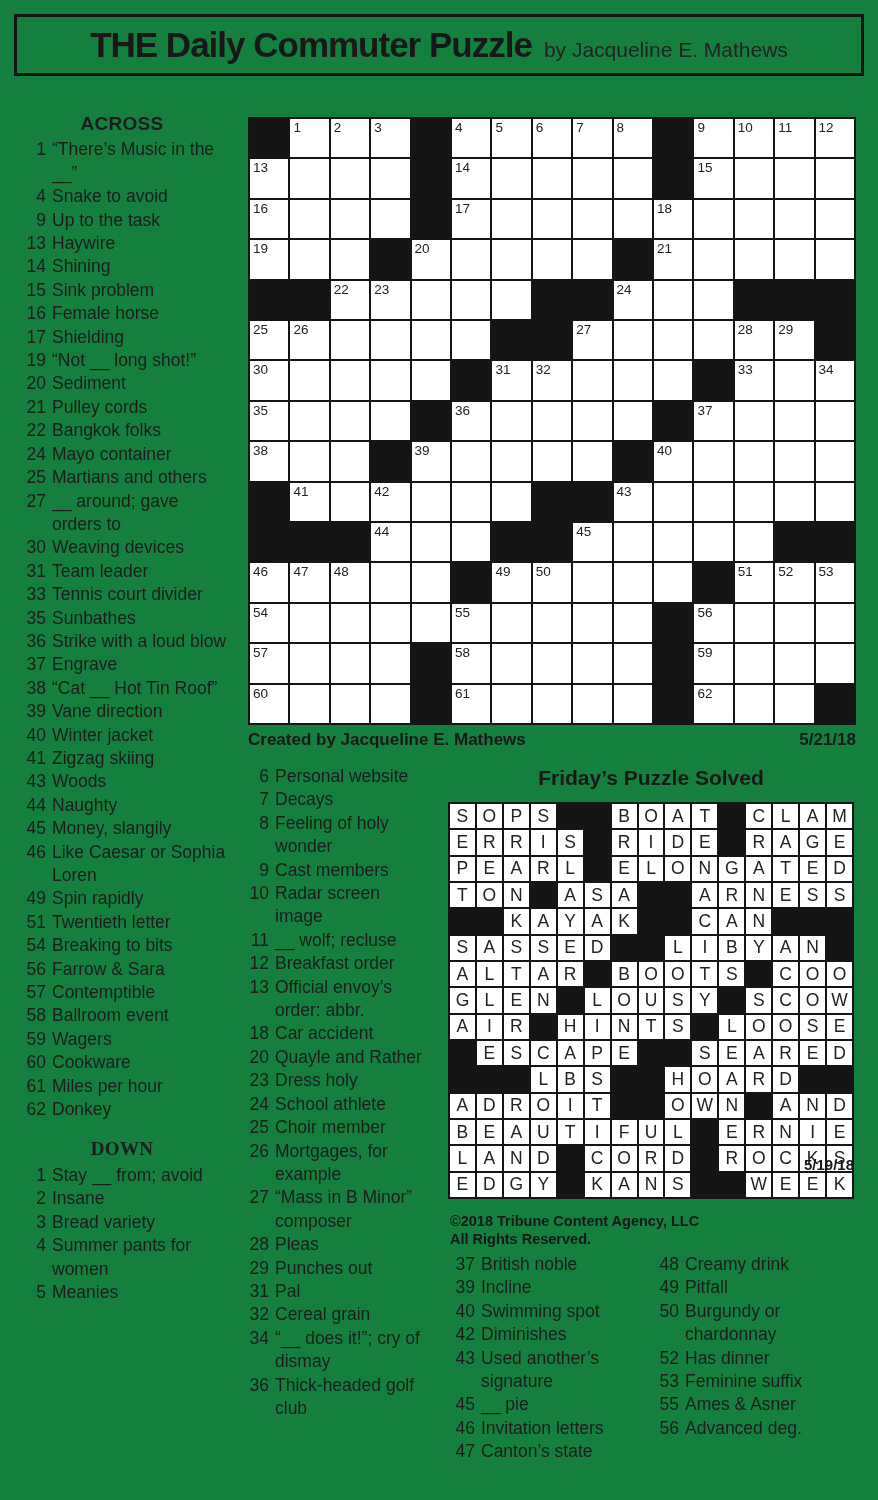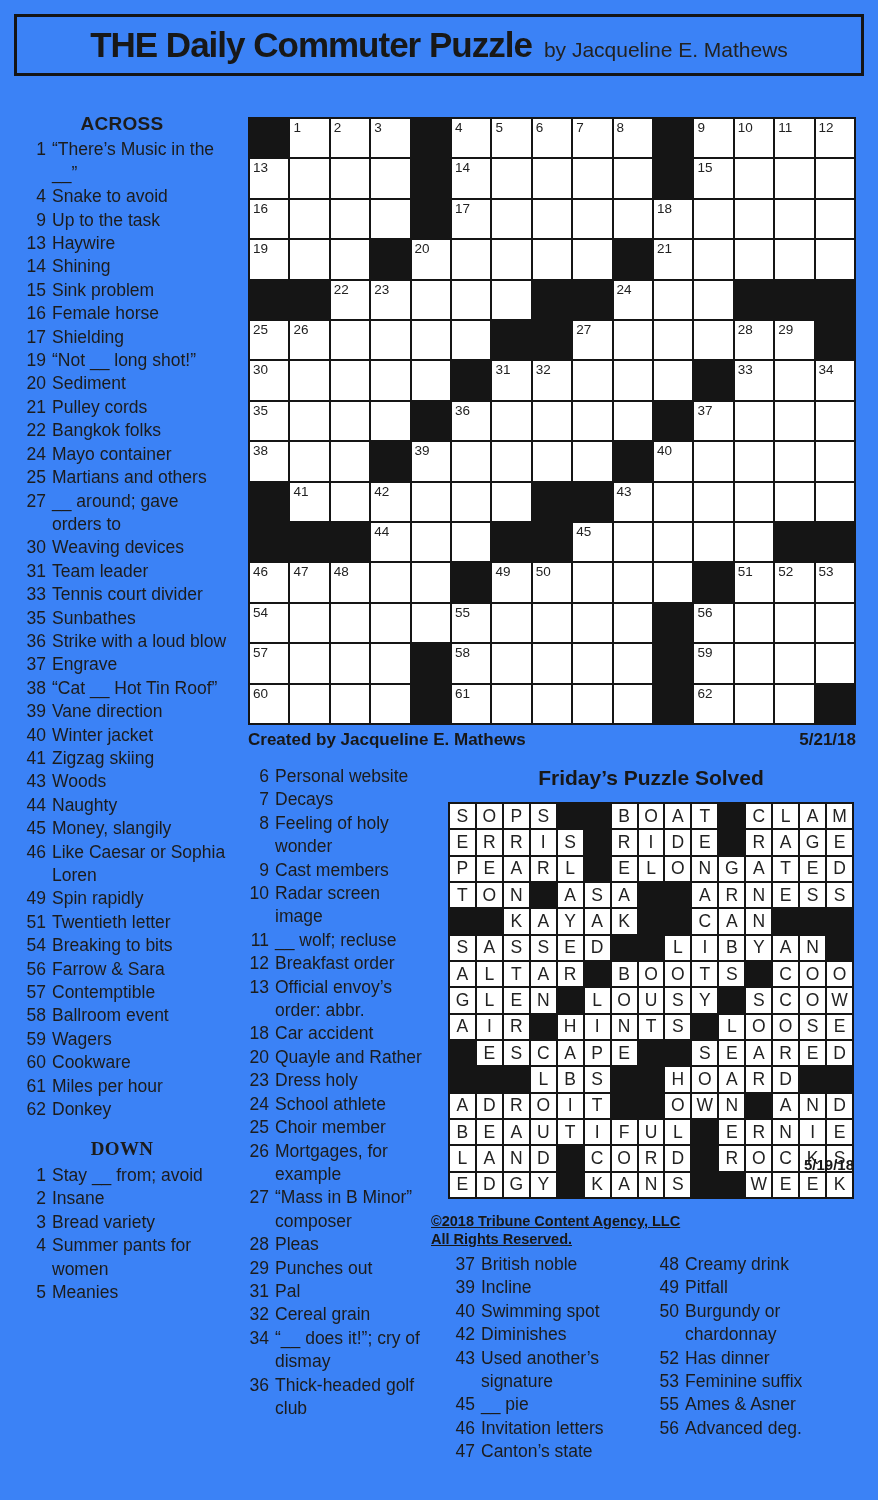--- a/index.html
+++ b/index.html
@@ -1,17 +1,17 @@
 <!DOCTYPE html>
 <html><head>
 <meta charset="utf-8">
 <style>
   html,body{margin:0;padding:0;background:#fff;}
   .page{
-    position:relative;width:878px;height:1500px;background:#3b82f6;color:#181818;
+    position:relative;width:878px;height:1500px;background:#15803d;color:#181818;
     font-family:"Liberation Sans", sans-serif;overflow:hidden;
   }
   
   .title-box{
     position:absolute;left:14px;top:14px;width:844px;height:56px;
     border:3px solid #151515;display:flex;align-items:baseline;justify-content:center;gap:12px;
   }
   .title-main{font-size:35px;font-weight:bold;letter-spacing:-1px;line-height:56px;}
   .title-by{font-size:21px;color:#222;}
   
@@ -38,21 +38,21 @@
   .solved-grid{left:448px;top:802px;width:406px;height:397px;}
   .solved-grid .cell{display:flex;align-items:center;justify-content:center;}
   .solved-grid .ltr{font-size:17.5px;color:#222;}
   
   .grid-caption{
     position:absolute;left:248px;top:730px;width:608px;display:flex;
     justify-content:space-between;font-weight:bold;font-size:17px;
   }
   .solved-heading{position:absolute;left:448px;top:766px;width:406px;text-align:center;font-weight:bold;font-size:21px;}
   .solved-date{position:absolute;left:448px;top:1156px;width:406px;text-align:right;font-weight:bold;font-size:15px;}
-  .copyright{position:absolute;left:431px;top:1213px;font-weight:bold;font-size:14.5px;line-height:17.5px;text-decoration:underline;}
+  .copyright{position:absolute;left:450px;top:1213px;font-weight:bold;font-size:14.5px;line-height:17.5px;}
 </style>
 </head>
 <body>
 
 <div class="page">
 
   <div class="title-box">
     <span class="title-main">THE Daily Commuter Puzzle</span>
     <span class="title-by">by Jacqueline E. Mathews</span>
   </div>

